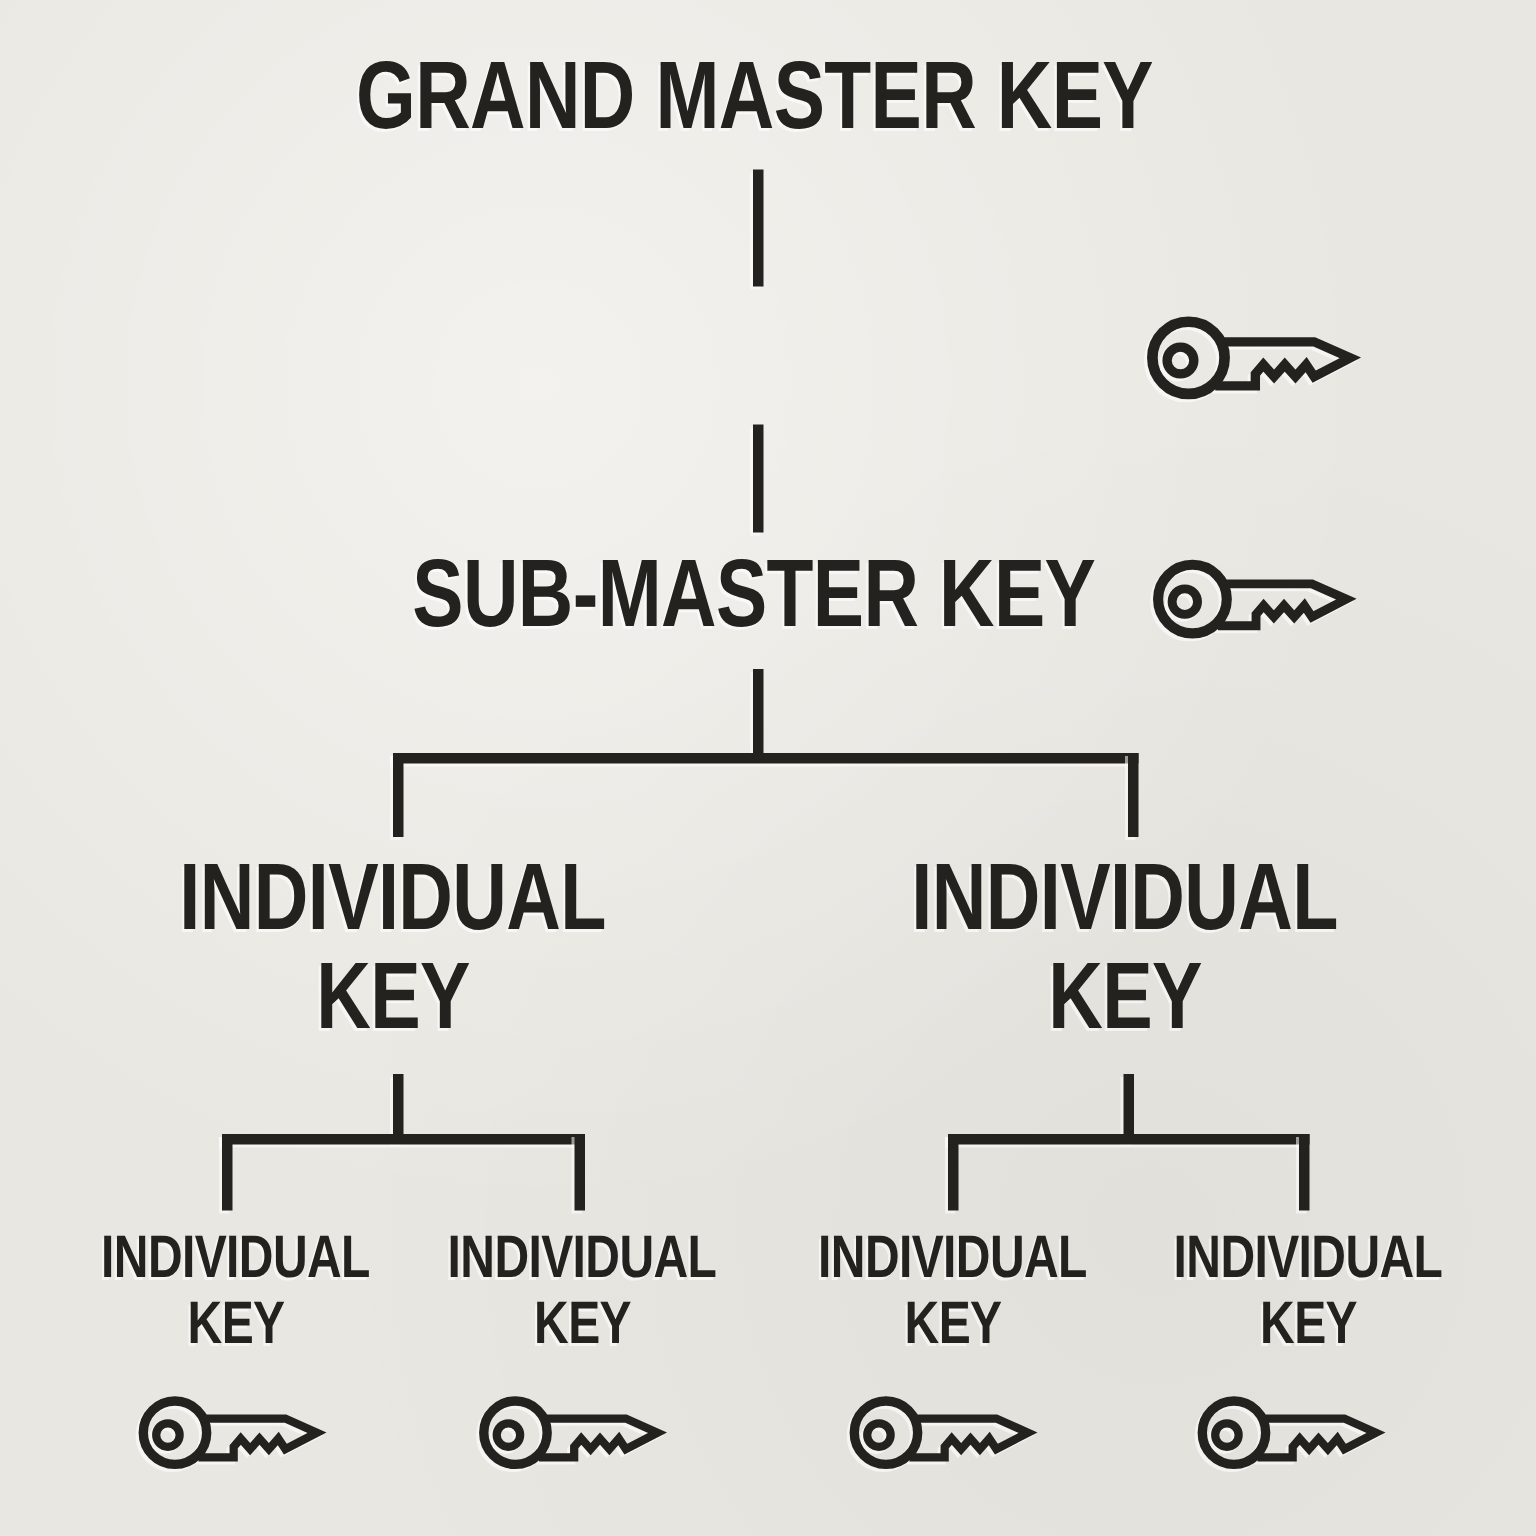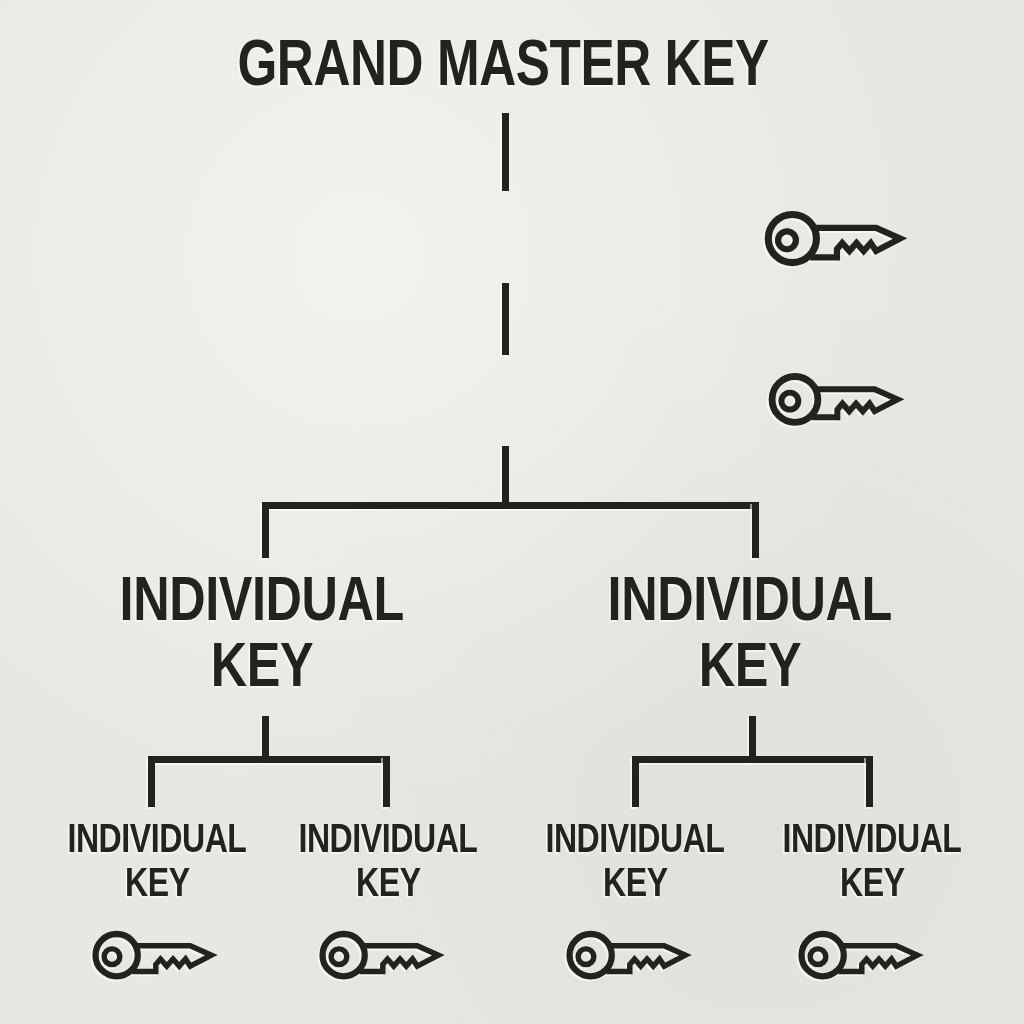--- a/index.html
+++ b/index.html
@@ -66,20 +66,23 @@
 
   <div class="line" style="left:502px;top:113px;width:7px;height:78px"></div>
 
 
   <svg class="key" style="left:758px;top:194px;width:156px;height:82px" viewBox="0 0 170 92">
     <use href="#key-shape" xlink:href="#key-shape"></use>
   </svg>
 
   <div class="line" style="left:502px;top:283px;width:7px;height:72px"></div>
 
+  <div class="lbl t-main" style="left:0;right:18px;top:363px">
+    <span class="ln"><span>SUB-MASTER KEY</span></span>
+  </div>
 
   <svg class="key" style="left:760px;top:357px;width:153px;height:78px" viewBox="0 0 170 92">
     <use href="#key-shape" xlink:href="#key-shape"></use>
   </svg>
 
   <div class="line" style="left:502px;top:446px;width:7px;height:60px"></div>
 
   <div class="line" style="left:262px;top:502px;width:497px;height:7px"></div>
   <div class="line" style="left:262px;top:502px;width:7px;height:56px"></div>
   <div class="line" style="left:752px;top:502px;width:7px;height:56px"></div>

